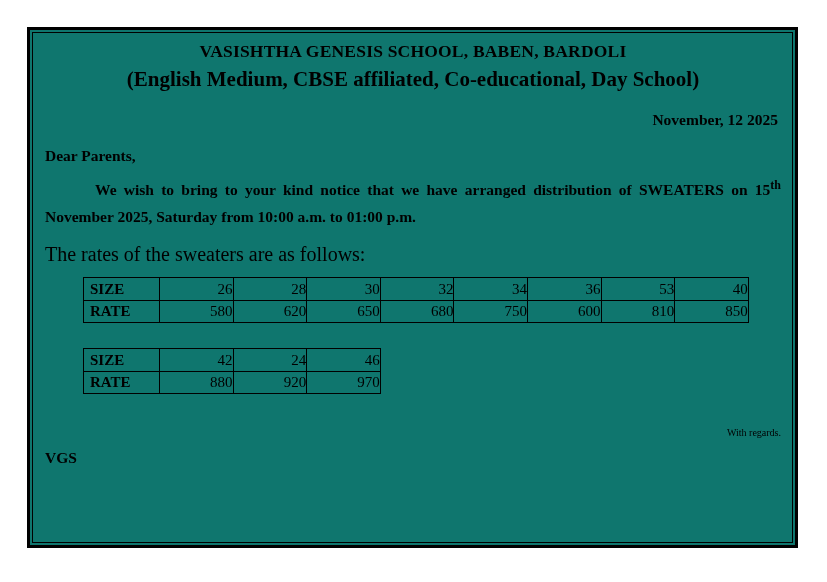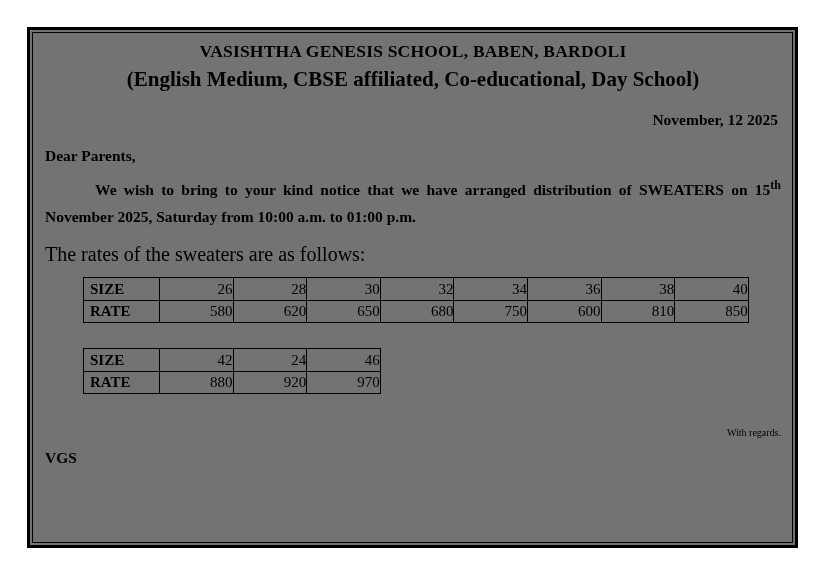--- a/index.html
+++ b/index.html
@@ -10,21 +10,21 @@
     font-family: "Liberation Serif", "DejaVu Serif", serif;
     position: relative;
     overflow: hidden;
   }
   .frame-outer {
     position: absolute;
     left: 27px; top: 27px;
     width: 771px; height: 521px;
     border: 3px solid #000;
     padding: 2px;
-    background: #737373;
+    background: #0f766e;
   }
   .frame-inner {
     width: 100%; height: 100%;
     border: 1px solid #000;
     padding: 4px 11px 0 12px;
   }
   .title {
     text-align: center;
     font-weight: bold;
     font-size: 17.5px;
@@ -131,21 +131,21 @@
     <table class="rate-table table1">
       <tbody>
         <tr>
           <td class="row-label">SIZE</td>
           <td>26</td>
           <td>28</td>
           <td>30</td>
           <td>32</td>
           <td>34</td>
           <td>36</td>
-          <td>38</td>
+          <td>53</td>
           <td>40</td>
         </tr>
         <tr>
           <td class="row-label">RATE</td>
           <td>580</td>
           <td>620</td>
           <td>650</td>
           <td>680</td>
           <td>750</td>
           <td>600</td>

